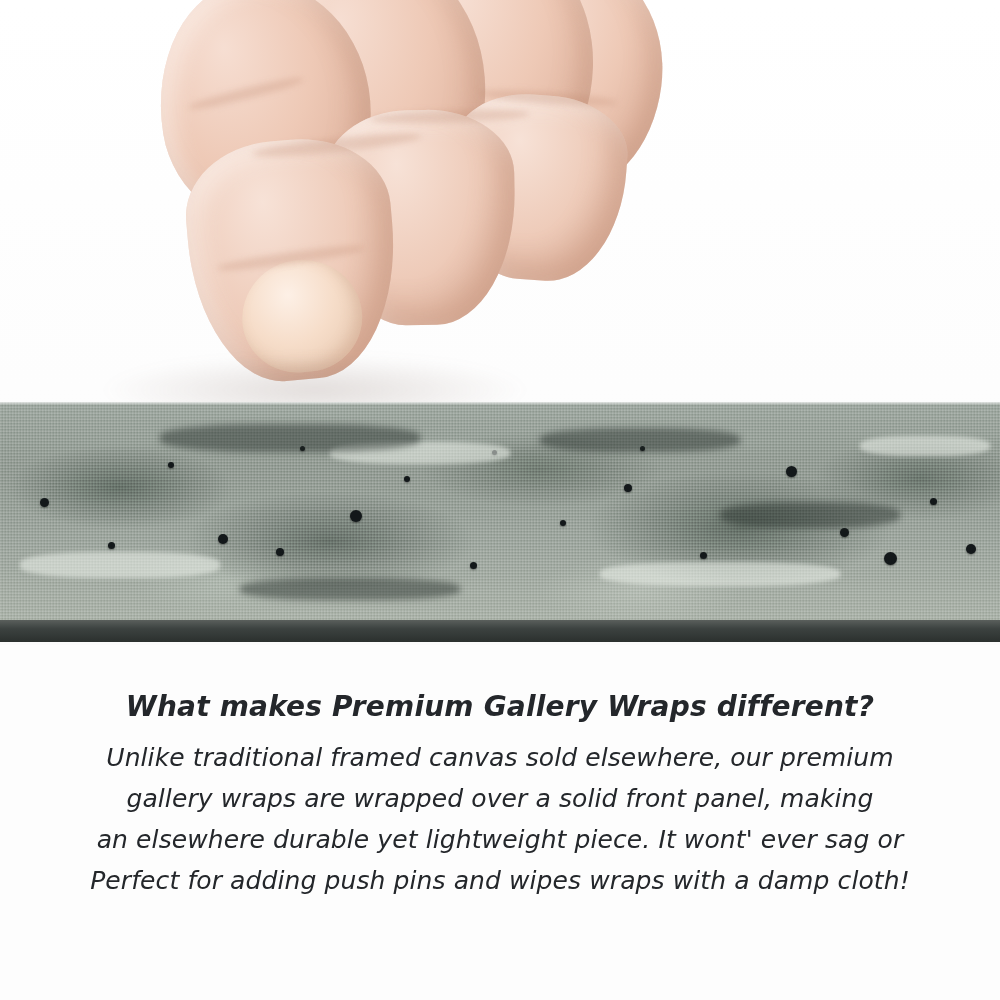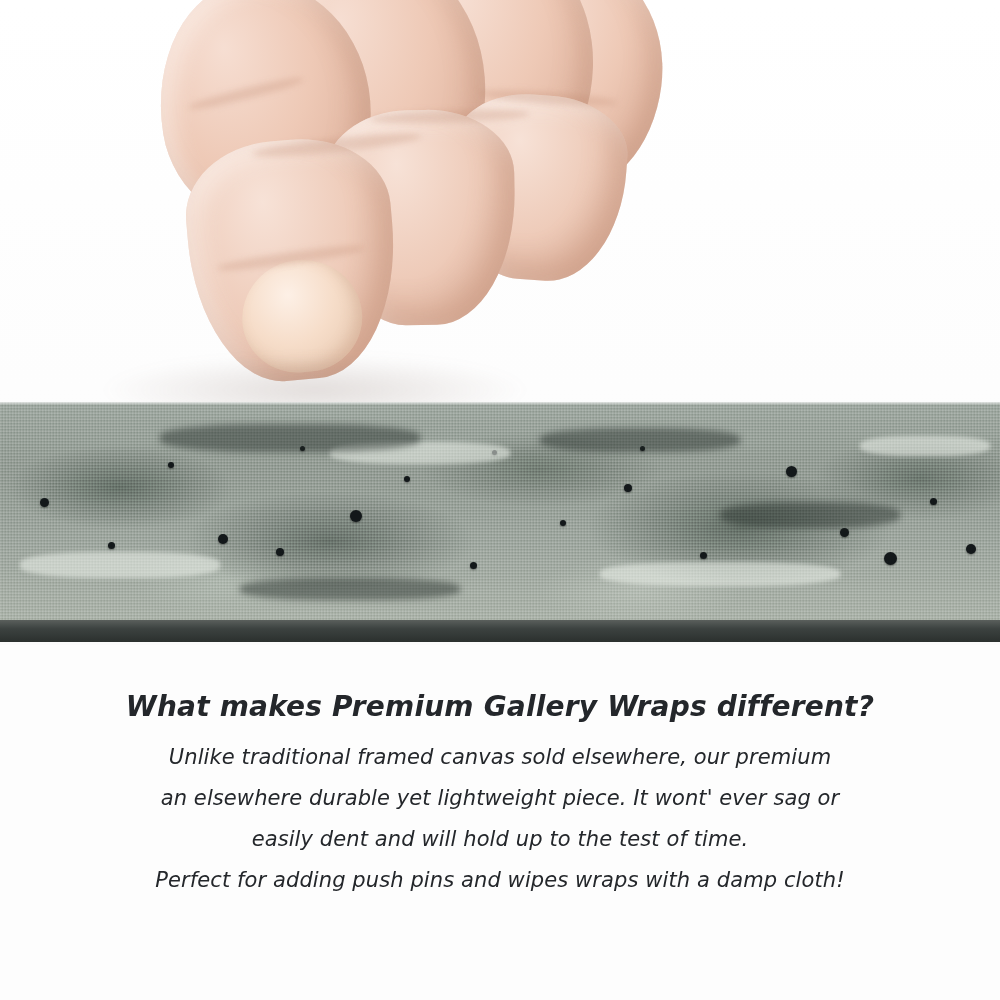--- a/index.html
+++ b/index.html
@@ -185,21 +185,21 @@
     font-family: "DejaVu Sans", sans-serif;
     font-style: italic;
   }
   .caption-title {
     font-size: 28px;
     font-weight: 700;
     letter-spacing: 0.2px;
     margin-bottom: 14px;
   }
   .caption-line {
-    font-size: 21px;
+    font-size: 25px;
     font-weight: 400;
     line-height: 41px;
     letter-spacing: 0.1px;
   }
 </style>
 </head>
 <body>
 
 <div class="product-card">
 
@@ -262,18 +262,18 @@
       </div>
 
       <div class="canvas-top-line"></div>
       <div class="canvas-bottom-edge"></div>
     </div>
   </div>
 
   <div class="caption">
     <div class="caption-title">What makes Premium Gallery Wraps different?</div>
     <div class="caption-line">Unlike traditional framed canvas sold elsewhere, our premium</div>
+    <div class="caption-line">gallery wraps are wrapped over a solid front panel, making</div>
     <div class="caption-line">an elsewhere durable yet lightweight piece. It wont' ever sag or</div>
-    <div class="caption-line">easily dent and will hold up to the test of time.</div>
     <div class="caption-line">Perfect for adding push pins and wipes wraps with a damp cloth!</div>
   </div>
 
 </div>
 
 </body></html>

